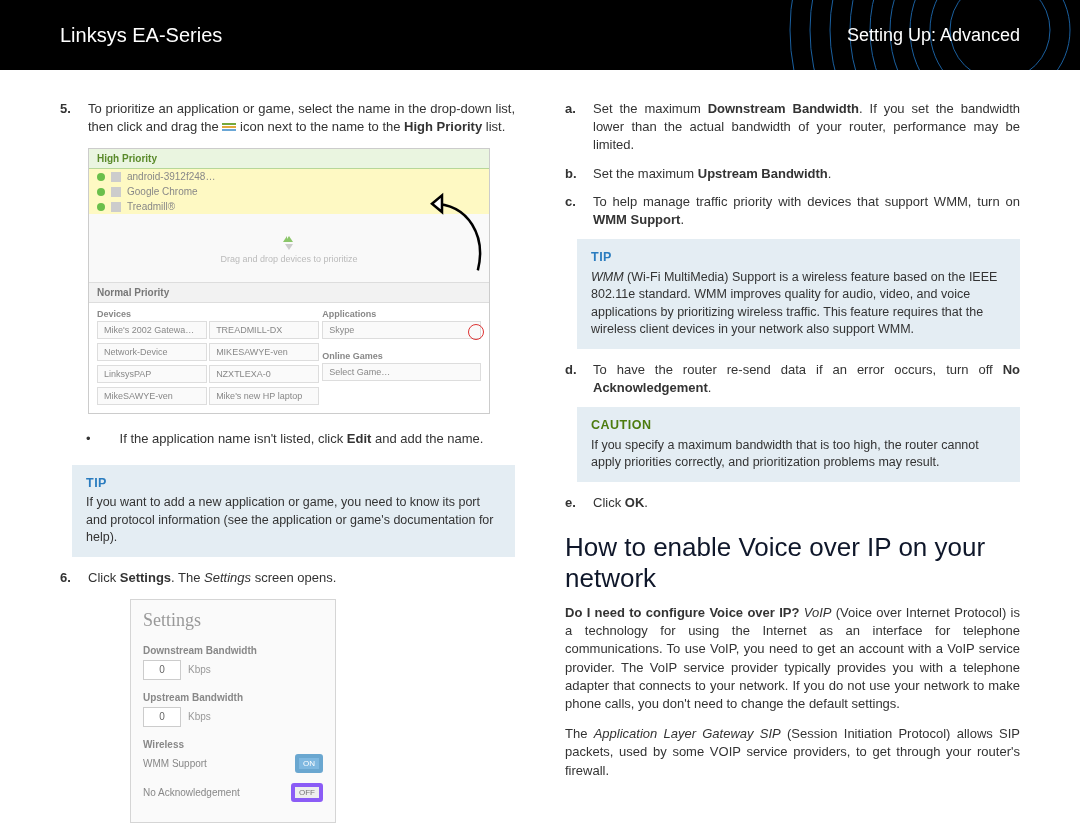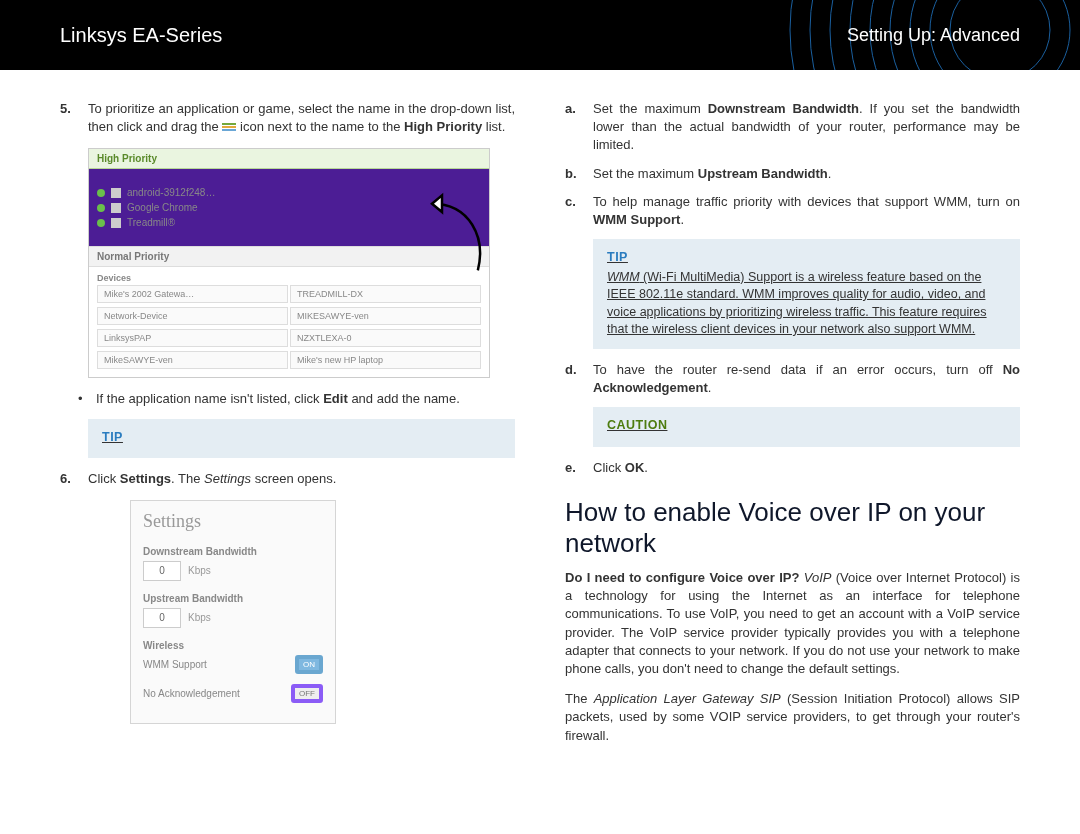--- a/index.html
+++ b/index.html
@@ -30,24 +30,24 @@
     padding: 30px 60px 20px 60px;
     gap: 50px;
   }
   .col { flex: 1; }
   ol.steps { list-style: none; padding: 0; margin: 0; }
   ol.steps > li { position: relative; padding-left: 28px; margin-bottom: 10px; line-height: 1.4; text-align: justify; }
   ol.steps > li .num { position: absolute; left: 0; font-weight: bold; }
   ol.sub { list-style: none; padding: 0; margin: 0; }
   ol.sub > li { position: relative; padding-left: 28px; margin-bottom: 10px; line-height: 1.4; text-align: justify; }
   ol.sub > li .num { position: absolute; left: 0; font-weight: bold; }
-  ul.bul { list-style: none; padding: 0; margin: 8px; }
+  ul.bul { list-style: none; padding: 0; margin: 16px; text-align: center; }
   ul.bul > li { position: relative; padding-left: 28px; margin-bottom: 10px; line-height: 1.4; }
   ul.bul > li::before { content: "•"; position: absolute; left: 10px; }
-  .tipbox, .cautionbox { background: #e4edf3; padding: 10px 14px; margin: 8px 0 12px 28px; font-size: 12.5px; line-height: 1.4; text-decoration: underline; }
+  .tipbox, .cautionbox { background: #e4edf3; padding: 10px 14px; margin: 8px 0 12px 12px; font-size: 12.5px; line-height: 1.4; }
   .tiplabel { color: #2a7cbf; font-weight: bold; letter-spacing: 0.5px; margin-bottom: 2px; }
   .cautionlabel { color: #4d7c0f; font-weight: bold; letter-spacing: 0.5px; margin-bottom: 2px; }
   h2.section { color: #0f172a; font-size: 26px; font-weight: 400; margin: 20px 0 10px 0; line-height: 1.2; }
   p.body { line-height: 1.4; text-align: justify; margin: 0 0 12px 0; }
   b { font-weight: bold; }
   em { font-style: italic; }
   .icon-hp { display: inline-block; vertical-align: middle; width: 14px; height: 10px; position: relative; }
   .icon-hp span { display: block; height: 2px; margin-bottom: 1px; }
   .icon-hp span:nth-child(1){ background:#74a93c; }
   .icon-hp span:nth-child(2){ background:#e3a93c; }
@@ -57,21 +57,21 @@
   .shot-priority {
     border: 1px solid #ccc;
     margin: 12px 0 12px 28px;
     width: 400px;
     background: #f9f9f9;
     font-size: 10px;
     color: #888;
     position: relative;
   }
   .shot-priority .hp-head { background: #eaf5e0; border-bottom: 1px solid #b7d798; padding: 4px 8px; color: #5a8a2a; font-weight: bold; font-size: 10px; }
-  .shot-priority .hp-rows { padding: 16px 0; background:#4c1d95; }
+  .shot-priority .hp-rows { padding: 0 0; background:#fef9c3; }
   .shot-priority .hp-row { padding: 2px 8px; display:flex; align-items:center; gap:6px; }
   .shot-priority .dot { width:8px; height:8px; border-radius:50%; background:#6abf4b; display:inline-block; }
   .shot-priority .micon { width:10px; height:10px; background:#ccc; display:inline-block; }
   .shot-priority .drag-area { text-align:center; padding: 18px 0; color:#bbb; font-size:9px; }
   .shot-priority .np-head { background:#f2f2f2; border-top:1px solid #ddd; border-bottom:1px solid #ddd; padding:4px 8px; font-weight:bold; font-size:10px; color:#777; }
   .shot-priority .np-body { padding:6px 8px; background:#fff; display:flex; gap:3px; }
   .shot-priority .dev-col { flex:1.4; }
   .shot-priority .app-col { flex:1; }
   .shot-priority .lbl { font-weight:bold; font-size:9px; color:#888; margin-bottom:2px; }
   .shot-priority .cell { border:1px solid #ddd; padding:3px 6px; margin-bottom:2px; font-size:9px; color:#888; background:#fafafa; position:relative; }
@@ -147,52 +147,74 @@
             <span class="dot"></span>
             <span class="micon"></span>
             <span>Google Chrome</span>
           </div>
         <div class="hp-row">
             <span class="dot"></span>
             <span class="micon"></span>
             <span>Treadmill®</span>
           </div>
       </div>
+      <div class="drag-area">
+        <span class="arrows-updown">
+          <svg viewBox="0 0 24 20">
+              <path d="M6 10 L10 4 L10 10 Z" fill="#8bc66a"></path>
+              <path d="M14 10 L18 10 L18 4 Z" fill="none"></path>
+              <path d="M12 4 L8 10 L16 10 Z" fill="#8bc66a"></path>
+              <path d="M12 18 L8 12 L16 12 Z" fill="#ccc"></path>
+            </svg>
+        </span><br>
+        <span>Drag and drop devices to prioritize</span>
+      </div>
       <div class="np-head">Normal Priority</div>
       <div class="np-body">
         <div class="dev-col">
           <div class="lbl">Devices</div>
           <div class="dev-grid">
             <div class="cell">Mike's 2002 Gatewa…</div>
             <div class="cell">TREADMILL-DX</div>
             <div class="cell">Network-Device</div>
             <div class="cell">MIKESAWYE-ven</div>
             <div class="cell">LinksysPAP</div>
             <div class="cell">NZXTLEXA-0</div>
             <div class="cell">MikeSAWYE-ven</div>
             <div class="cell">Mike's new HP laptop</div>
           </div>
         </div>
+        <div class="app-col">
+          <div class="lbl">Applications</div>
+          <div class="cell" style="position:relative">
+            <span>Skype</span>
+            <span class="edit-circle"></span>
+          </div>
+          <div style="height:10px"></div>
+          <div class="lbl">Online Games</div>
+          <div class="cell">Select Game…</div>
+        </div>
       </div>
       <div class="arrow-drag">
         <svg viewBox="0 0 80 120">
           <path d="M 65 100 C 75 60, 55 20, 10 20" fill="none" stroke="#000" stroke-width="3"></path>
           <path d="M 10 20 L 22 10 L 22 30 Z" fill="#fff" stroke="#000" stroke-width="3"></path>
         </svg>
       </div>
     </div>
 
     <ul class="bul">
       <li>
         <span>If the application name isn't listed, click </span><b>Edit</b><span> and add the name.</span>
       </li>
     </ul>
 
     <div class="tipbox">
       <div class="tiplabel">TIP</div>
+      <div>If you want to add a new application or game, you need to know its port and protocol information (see the application or game's documentation for help).</div>
     </div>
 
     <ol class="steps">
       <li>
         <span class="num">6.</span>
         <span>Click </span><b>Settings</b><span>. The </span><em>Settings</em><span> screen opens.</span>
       </li>
     </ol>
 
     <div class="shot-settings">
@@ -242,20 +264,21 @@
 
     <ol class="sub">
       <li>
         <span class="num">d.</span>
         <span>To have the router re-send data if an error occurs, turn off </span><b>No Acknowledgement</b><span>.</span>
       </li>
     </ol>
 
     <div class="cautionbox">
       <div class="cautionlabel">CAUTION</div>
+      <div>If you specify a maximum bandwidth that is too high, the router cannot apply priorities correctly, and prioritization problems may result.</div>
     </div>
 
     <ol class="sub">
       <li>
         <span class="num">e.</span>
         <span>Click </span><b>OK</b><span>.</span>
       </li>
     </ol>
 
     <h2 class="section">How to enable Voice over IP on your network</h2>

